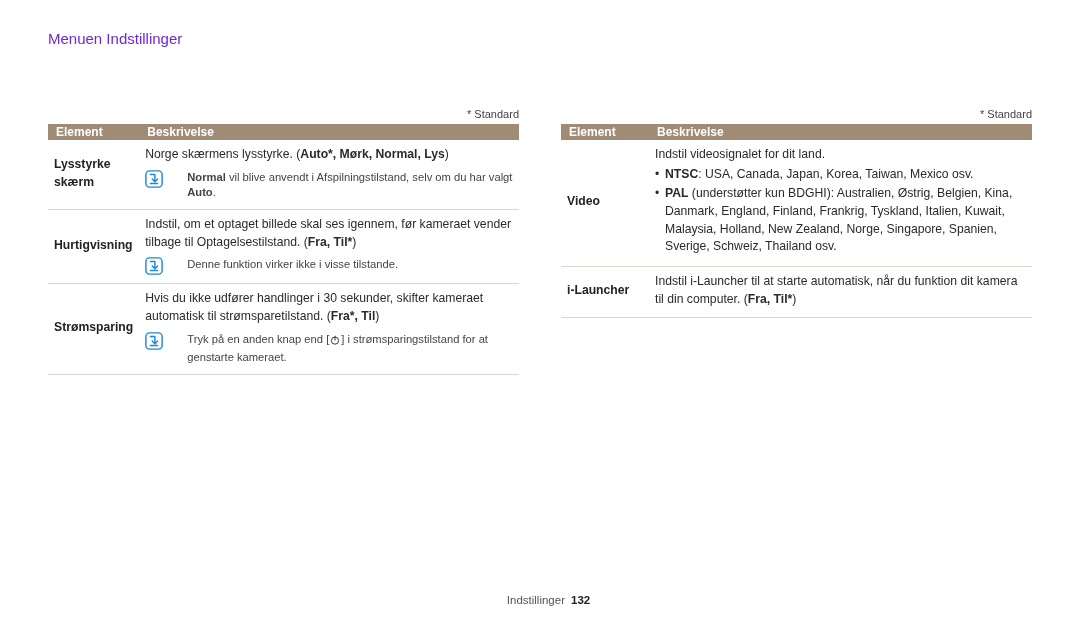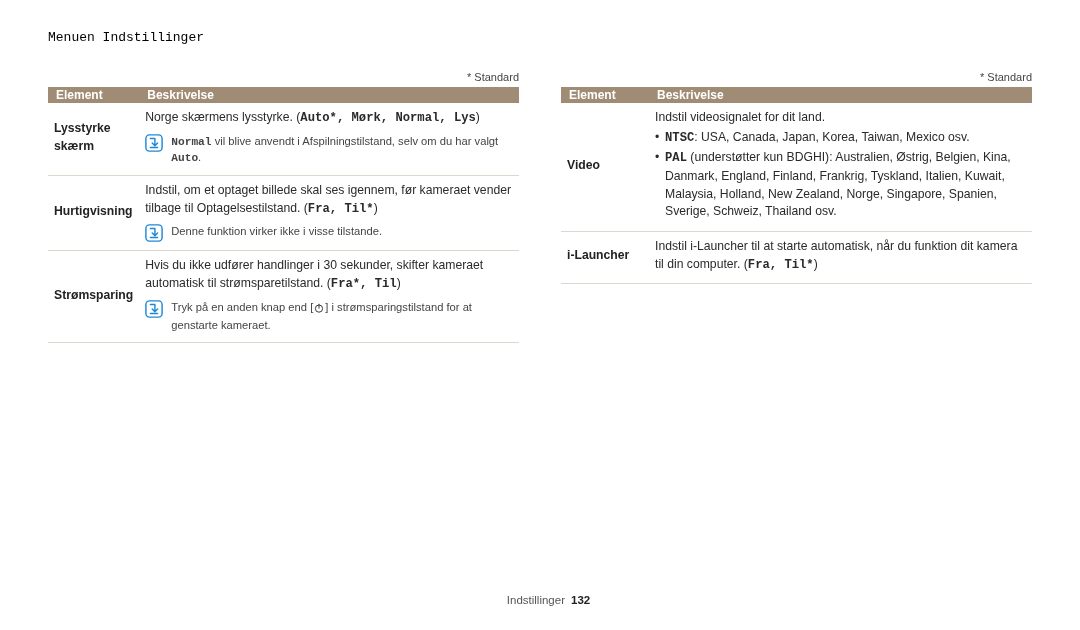--- a/index.html
+++ b/index.html
@@ -1,38 +1,38 @@
 <!DOCTYPE html>
 <html><head>
 <meta charset="utf-8">
 <style>
   * { margin: 0; padding: 0; box-sizing: border-box; }
   body { width: 1080px; height: 630px; font-family: Arial, Helvetica, sans-serif; background: #fff; color: #2a2a2a; position: relative; }
   .page { padding: 30px 48px 0 48px; }
-  .page-title { font-size: 13px; color: #000000; font-weight: 400; margin-bottom: 26px; font-family: Liberation Mono, monospace; }
+  .page-title { font-size: 15px; color: #6d28d9; font-weight: 400; margin-bottom: 26px; }
   .columns { display: flex; gap: 42px; }
   .col { flex: 1; min-width: 0; }
-  .standard-note { text-align: right; font-size: 11px; color: #444; margin-bottom: 4px; }
+  .standard-note { text-align: right; font-size: 11px; color: #444; margin-bottom: 4px; margin-top: 35px; }
   .section-heading { color: #1e88d6; font-size: 19px; font-weight: 500; margin-bottom: 18px; }
   table { width: 100%; border-collapse: collapse; font-size: 12.2px; }
   thead th { background: #a08c74; color: #fff; font-weight: 600; text-align: left; padding: 1px 8px; font-size: 12px; }
   thead th:first-child { width: 88px; }
   tbody td { padding: 6px 6px 8px 6px; vertical-align: top; border-bottom: 1px solid #dcd6cd; line-height: 1.45; }
   tbody td.element { font-weight: 600; color: #222; vertical-align: middle; }
-  .note-row { display: flex; gap: 8px; margin-top: 6px; align-items: flex-start; }
+  .note-row { display: flex; gap: 24px; margin-top: 6px; align-items: flex-start; }
   .note-row .note-text { flex: 1; font-size: 11.2px; color: #444; line-height: 1.4; }
   .info-icon { width: 18px; height: 18px; flex-shrink: 0; }
   .info-icon svg { width: 18px; height: 18px; }
   ul.bullets { list-style: none; margin-top: 2px; }
   ul.bullets li { position: relative; padding-left: 10px; margin-bottom: 2px; line-height: 1.45; }
   ul.bullets li::before { content: "•"; position: absolute; left: 0; }
   .inline-power { display:inline-block; vertical-align:-3px; }
   .footer { position: absolute; bottom: 24px; width: 1080px; text-align: center; font-size: 11.5px; color: #555; padding-left: 17px; }
   .footer .pg { font-weight: 600; color: #222; margin-left: 6px; }
-  b { font-weight: 700; font-family: Liberation Mono, monospace; }
+  b { font-weight: 700; }
 </style>
 </head>
 <body>
 
 <div class="page">
   <div class="page-title">Menuen Indstillinger</div>
 
   <div class="columns">
 
     <div class="col">

